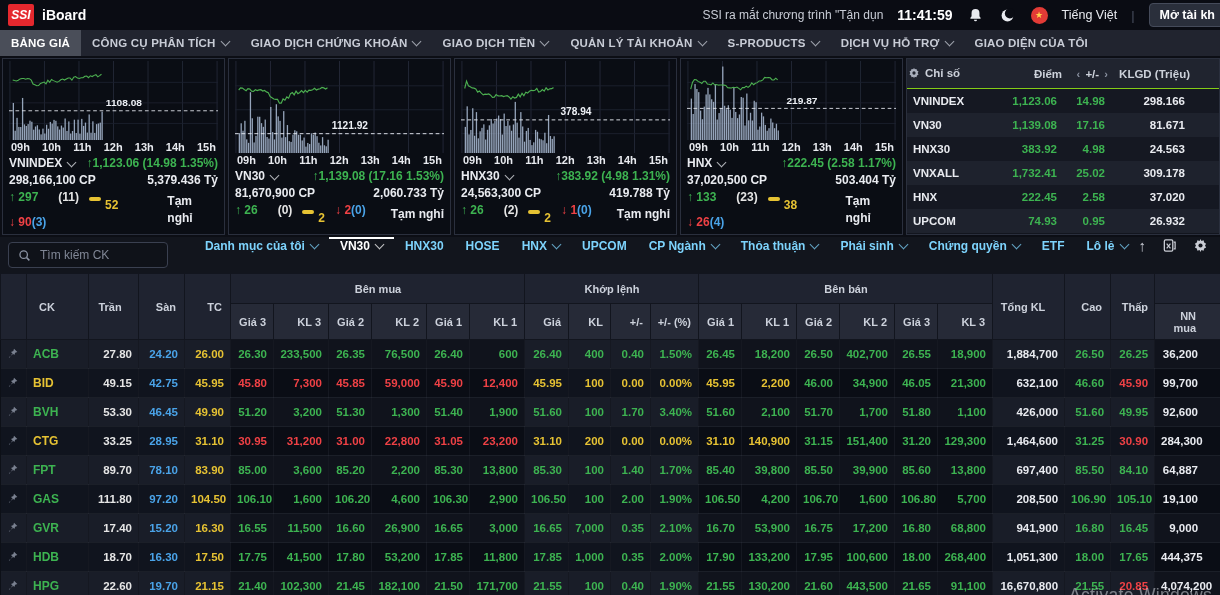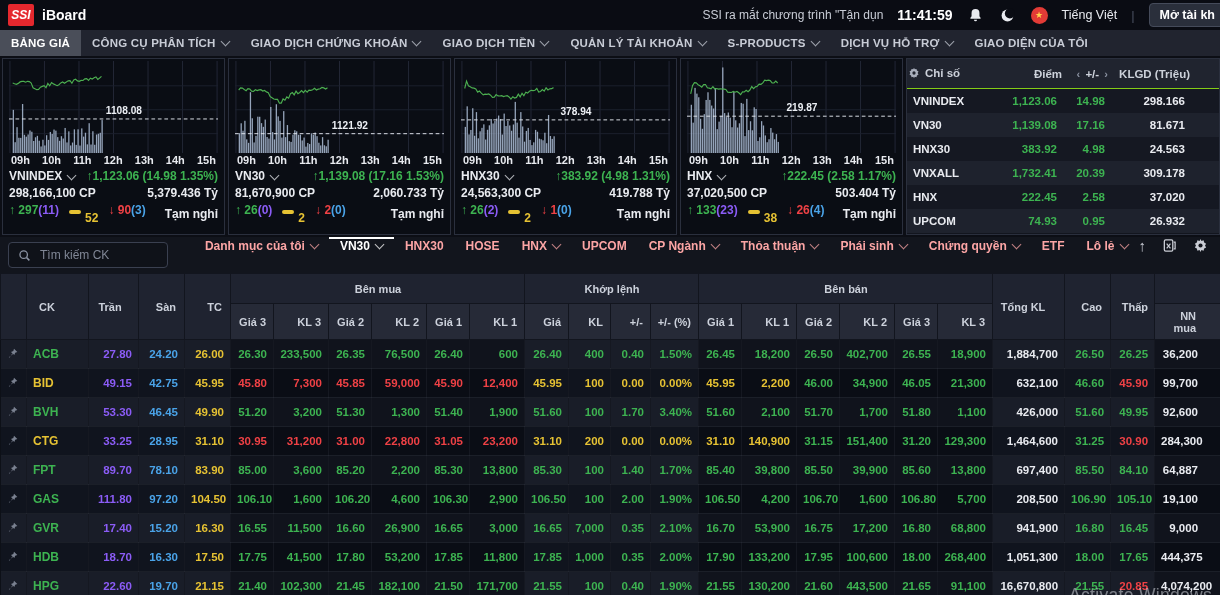--- a/index.html
+++ b/index.html
@@ -1,20 +1,20 @@
 <!DOCTYPE html>
 <html><head>
 <meta charset="utf-8">
 <style>
   html,body{margin:0;padding:0;background:#0c0e15;}
   body{width:1220px;height:595px;overflow:hidden;position:relative;
        font-family:"Liberation Sans","DejaVu Sans",sans-serif;
        -webkit-font-smoothing:antialiased;color:#e9ebf0;}
   .cg{color:#3db351;} .cy{color:#e6c233;} .cr{color:#ef4145;}
-  .cm{color:#8b5cf6;} .cb{color:#4aa3e8;} .cw{color:#e9ebf0;}
+  .cm{color:#e5e5e5;margin-left:20px;} .cb{color:#4aa3e8;} .cw{color:#e9ebf0;}
 
   
   .topbar{height:30px;background:#0a0c13;display:flex;align-items:center;padding:0 0 0 8px;gap:8px;}
   .logo{width:26px;height:22px;background:#e5282e;color:#fff;font-weight:700;font-size:12px;
         display:flex;align-items:center;justify-content:center;border-radius:2px;font-style:italic;}
   .appname{font-weight:700;font-size:14px;color:#fff;}
   .tb-right{margin-left:auto;display:flex;align-items:center;gap:14px;padding-right:0;}
   .marquee{font-size:12px;color:#c9cdd6;white-space:nowrap;}
   .clock{font-size:14px;font-weight:700;color:#fff;}
   .tb-ic{width:18px;height:18px;display:inline-flex;align-items:center;justify-content:center;cursor:pointer;}
@@ -55,21 +55,21 @@
   .pager{color:#8a91a0;font-size:11px;cursor:pointer;padding:0 2px;}
 
   
   .toolbar{height:36px;display:flex;align-items:flex-start;background:#12151d;padding:0 8px;}
   .search{width:208px;height:24px;align-self:center;border:1px solid #3a4050;border-radius:4px;background:#0f1219;
           display:flex;align-items:center;gap:7px;padding:0 9px;}
   .search input{background:transparent;border:0;outline:0;color:#cdd2dc;font-size:12px;width:100%;
                 font-family:inherit;}
   .search input::placeholder{color:#80879659;color:#808796;}
   .tabs{display:flex;align-items:stretch;margin-left:26px;}
-  .tab{display:flex;align-items:center;padding:0 11px;font-size:12px;font-weight:700;color:#fca5a5;cursor:pointer;
+  .tab{display:flex;align-items:center;padding:0 11px;font-size:12px;font-weight:700;color:#7dd3fc;cursor:pointer;
        border-top:2px solid transparent;white-space:nowrap;}
   .tab.active{color:#fff;border-top-color:#fff;}
   .tool-ics{margin-left:auto;display:flex;align-items:center;gap:16px;padding-right:4px;}
   .tool-ic{color:#c9ccd4;cursor:pointer;display:inline-flex;align-items:center;font-size:15px;font-weight:700;}
 
   
   .board-wrap{position:relative;background:#0d1017;overflow:hidden;height:330px;}
   table.board{table-layout:fixed;width:1220px;border-collapse:collapse;}
   .board th{font-size:11px;font-weight:700;color:#ccd1db;border:1px solid #12151e;}
   .board thead .grp th{height:27px;background:#1f2330;}
@@ -588,21 +588,21 @@
           <tr>
             <td class="l cw">HNX30</td>
             <td class="r cg">383.92</td>
             <td class="r cg">4.98</td>
             <td class="r cw">24.563</td>
             <td class="r cw">419.</td>
           </tr>
           <tr>
             <td class="l cw">VNXALL</td>
             <td class="r cg">1,732.41</td>
-            <td class="r cg">20.39</td>
+            <td class="r cg">25.02</td>
             <td class="r cw">309.178</td>
             <td class="r cw">5,660.</td>
           </tr>
           <tr>
             <td class="l cw">HNX</td>
             <td class="r cg">222.45</td>
             <td class="r cg">2.58</td>
             <td class="r cw">37.020</td>
             <td class="r cw">503.</td>
           </tr>

